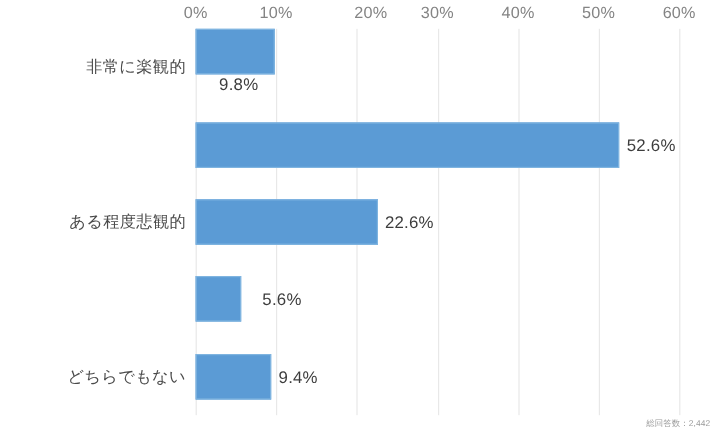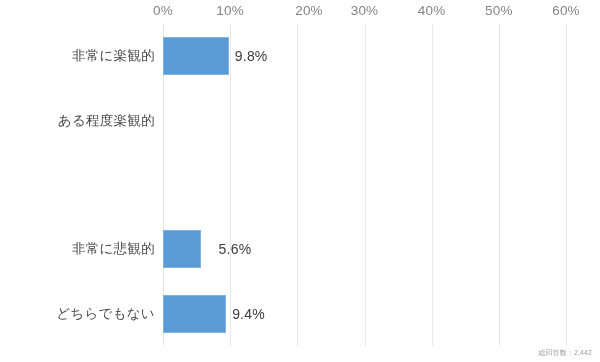--- a/index.html
+++ b/index.html
@@ -135,30 +135,39 @@
       <div class="gridline" style="left: 134.333px; background: rgb(232, 232, 232);"></div>
       <div class="gridline" style="left: 201.5px; background: rgb(232, 232, 232);"></div>
       <div class="gridline" style="left: 268.667px; background: rgb(232, 232, 232);"></div>
       <div class="gridline" style="left: 335.833px; background: rgb(232, 232, 232);"></div>
       <div class="gridline" style="left: 403px; background: rgb(232, 232, 232);"></div>
     </div>
 
   <div class="rows">
       <div class="row" style="top: 0px; height: 64.4px;">
         <div class="cat-label" style="color: rgb(74, 74, 74);">非常に楽観的</div>
-        <div class="bar-wrap" style="height: 64.4px;">
+        <div class="bar-wrap" style="height: 64.4px; flex-direction: column;">
           <div class="bar" style="width: 65.8233px; background: rgb(91, 155, 213);"></div>
           <div class="bar-value" style="color: rgb(61, 61, 61);">9.8%</div>
         </div>
       </div>
       <div class="row" style="top: 64.4px; height: 64.4px;">
-        <div class="cat-label" style="color: rgb(74, 74, 74);">ある程度楽観的</div>
+        <div class="bar-wrap" style="height: 64.4px;">
+          <div class="bar" style="width: 353.297px; background: rgb(91, 155, 213);"></div>
+          <div class="bar-value" style="color: rgb(61, 61, 61);">52.6%</div>
+        </div>
+      </div>
+      <div class="row" style="top: 128.8px; height: 64.4px;">
+        <div class="cat-label" style="color: rgb(74, 74, 74);">ある程度悲観的</div>
+        <div class="bar-wrap" style="height: 64.4px;">
+          <div class="bar" style="width: 151.797px; background: rgb(91, 155, 213);"></div>
+          <div class="bar-value" style="color: rgb(61, 61, 61);">22.6%</div>
+        </div>
       </div>
       <div class="row" style="top: 193.2px; height: 64.4px;">
-        <div class="cat-label" style="color: rgb(74, 74, 74);">非常に悲観的</div>
         <div class="bar-wrap" style="height: 64.4px; gap: 12px;">
           <div class="bar" style="width: 37.6133px; background: rgb(91, 155, 213);"></div>
           <div class="bar-value" style="color: rgb(61, 61, 61);">5.6%</div>
         </div>
       </div>
       <div class="row" style="top: 257.6px; height: 64.4px;">
         <div class="cat-label" style="color: rgb(74, 74, 74);">どちらでもない</div>
         <div class="bar-wrap" style="height: 64.4px;">
           <div class="bar" style="width: 63.1367px; background: rgb(91, 155, 213);"></div>
           <div class="bar-value" style="color: rgb(61, 61, 61);">9.4%</div>

